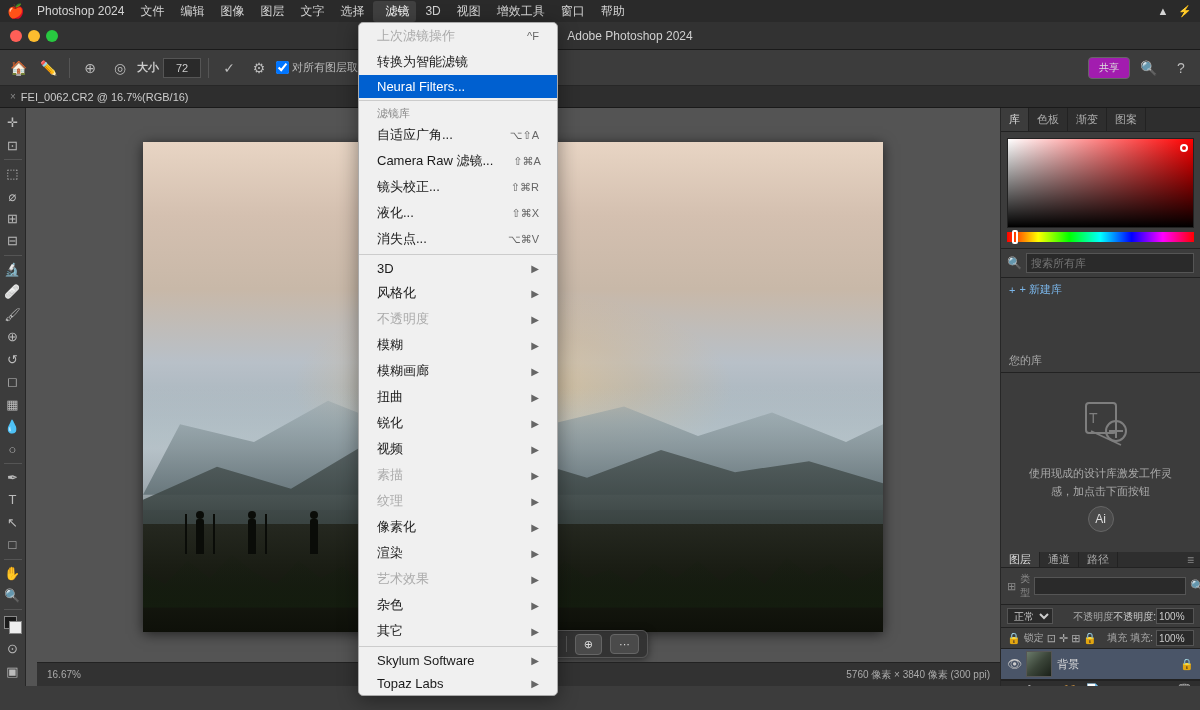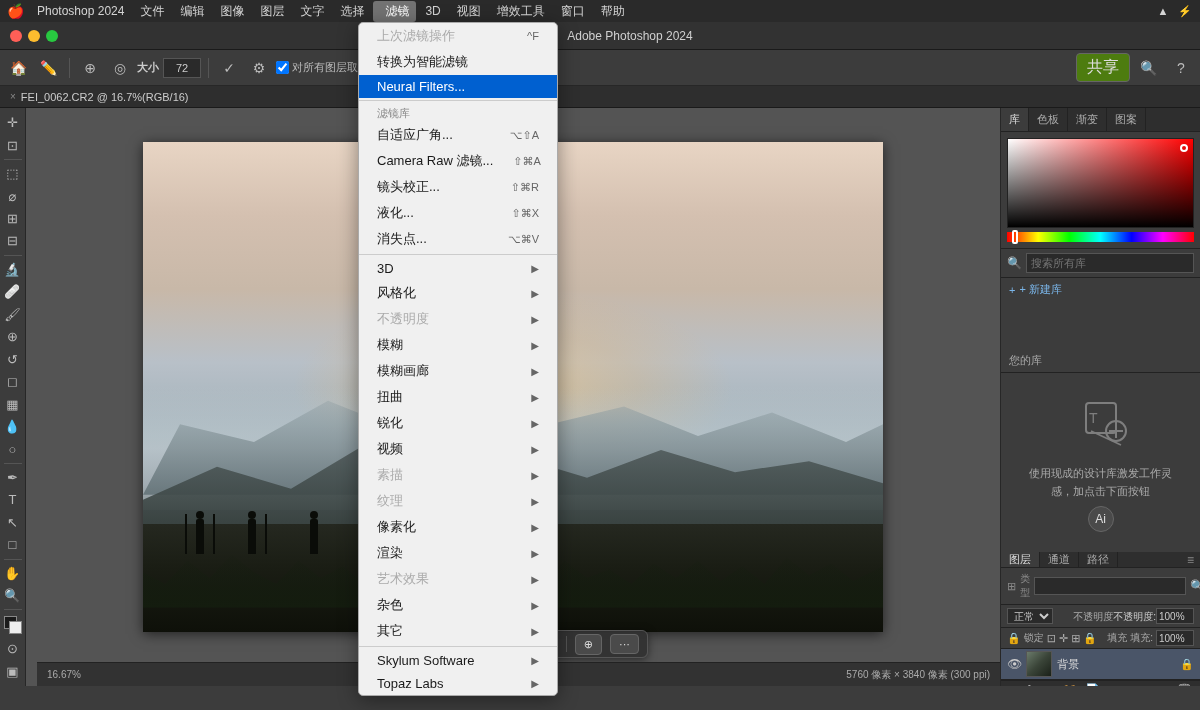--- a/index.html
+++ b/index.html
@@ -33,21 +33,21 @@
       margin-right: 4px;
     }
     .menu-item {
       padding: 2px 7px;
       font-size: 12px;
       color: #d4d4d4;
       cursor: pointer;
       border-radius: 3px;
       white-space: nowrap;
     }
-    .menu-item.active { background: #737373; color: #fff; padding-left: 12px; }
+    .menu-item.active { background: #404040; color: #fff; padding-left: 12px; }
     .menubar-right {
       margin-left: auto;
       display: flex;
       align-items: center;
       gap: 10px;
       font-size: 11px;
     }
     .menubar-right span { color: #d4d4d4; cursor: pointer; }
 
     
@@ -101,25 +101,25 @@
       width: 38px;
       height: 20px;
       text-align: center;
     }
     .tb-checkbox-label {
       display: flex; align-items: center; gap: 3px;
       font-size: 11px; color: #bbb; cursor: pointer;
     }
     .tb-right { margin-left: auto; display: flex; align-items: center; gap: 6px; }
     .share-btn {
-      background: #4d7c0f;
+      background: #a21caf;
       border: 1px solid #666;
       color: #ddd;
       padding: 3px 10px;
-      font-size: 16px;
+      font-size: 10px;
       border-radius: 4px;
       cursor: pointer;
     }
 
     
     #doctab {
       height: 22px;
       background: #2e2e2e;
       display: flex;
       align-items: center;

